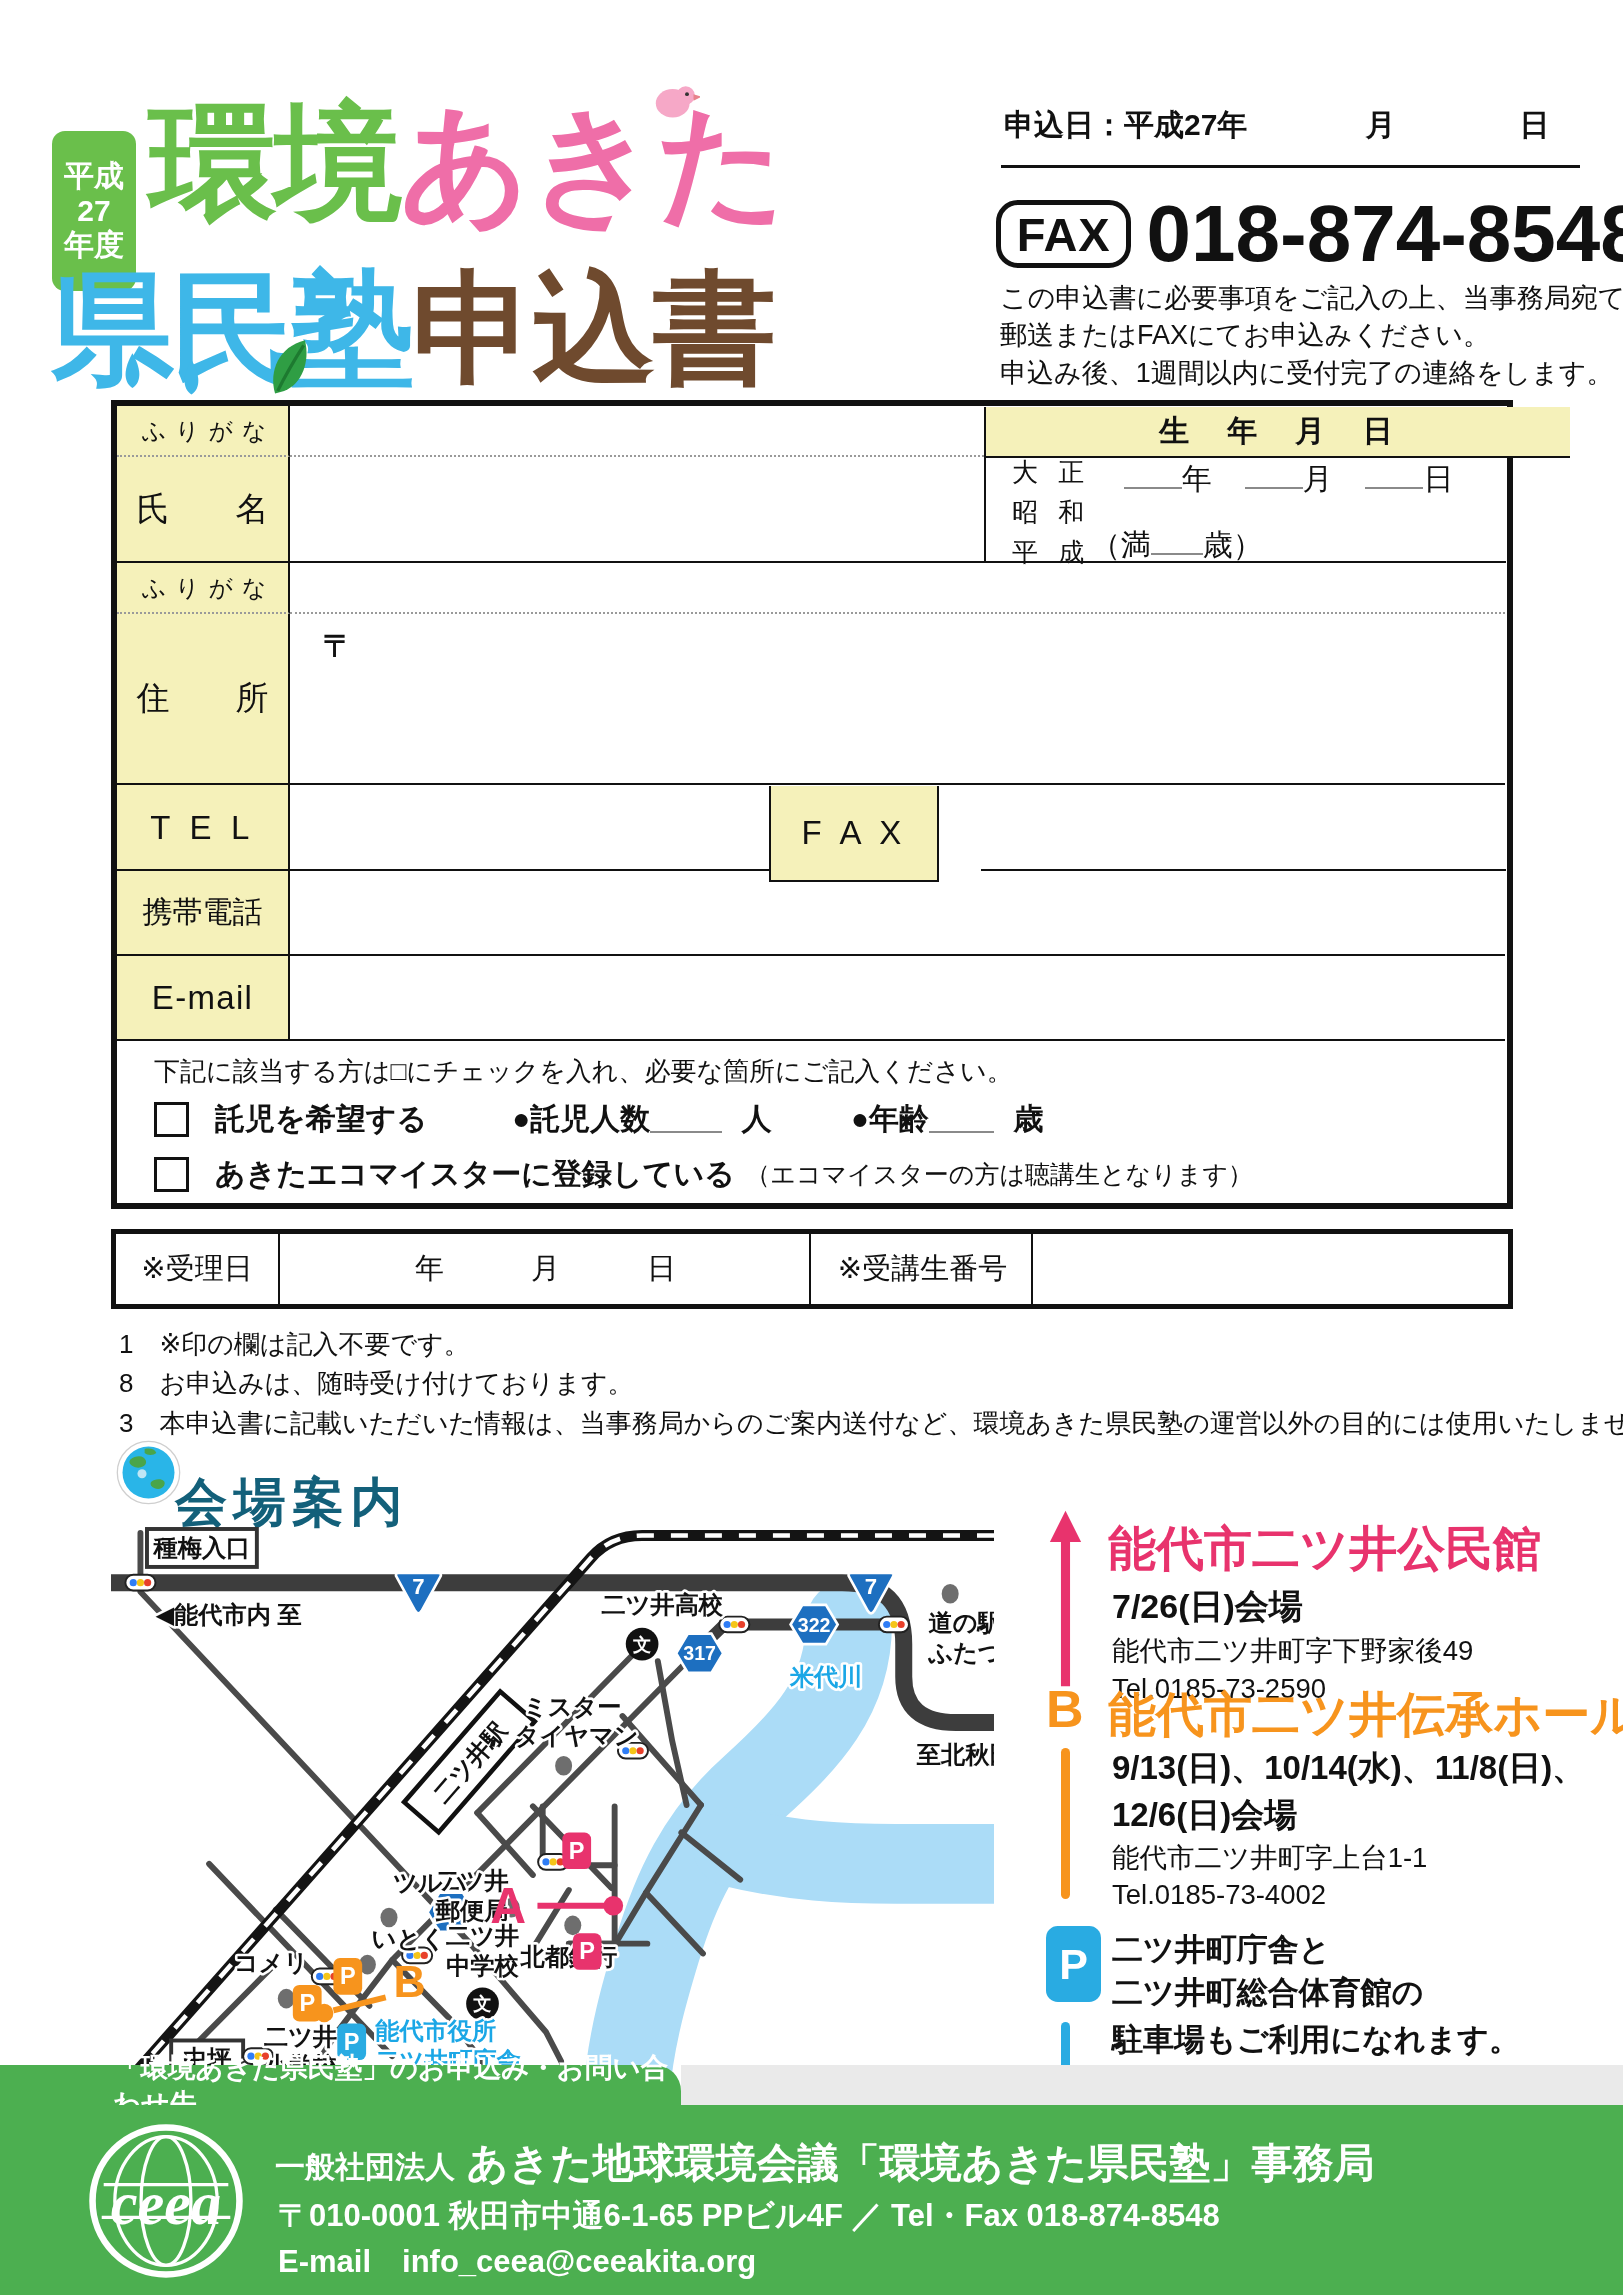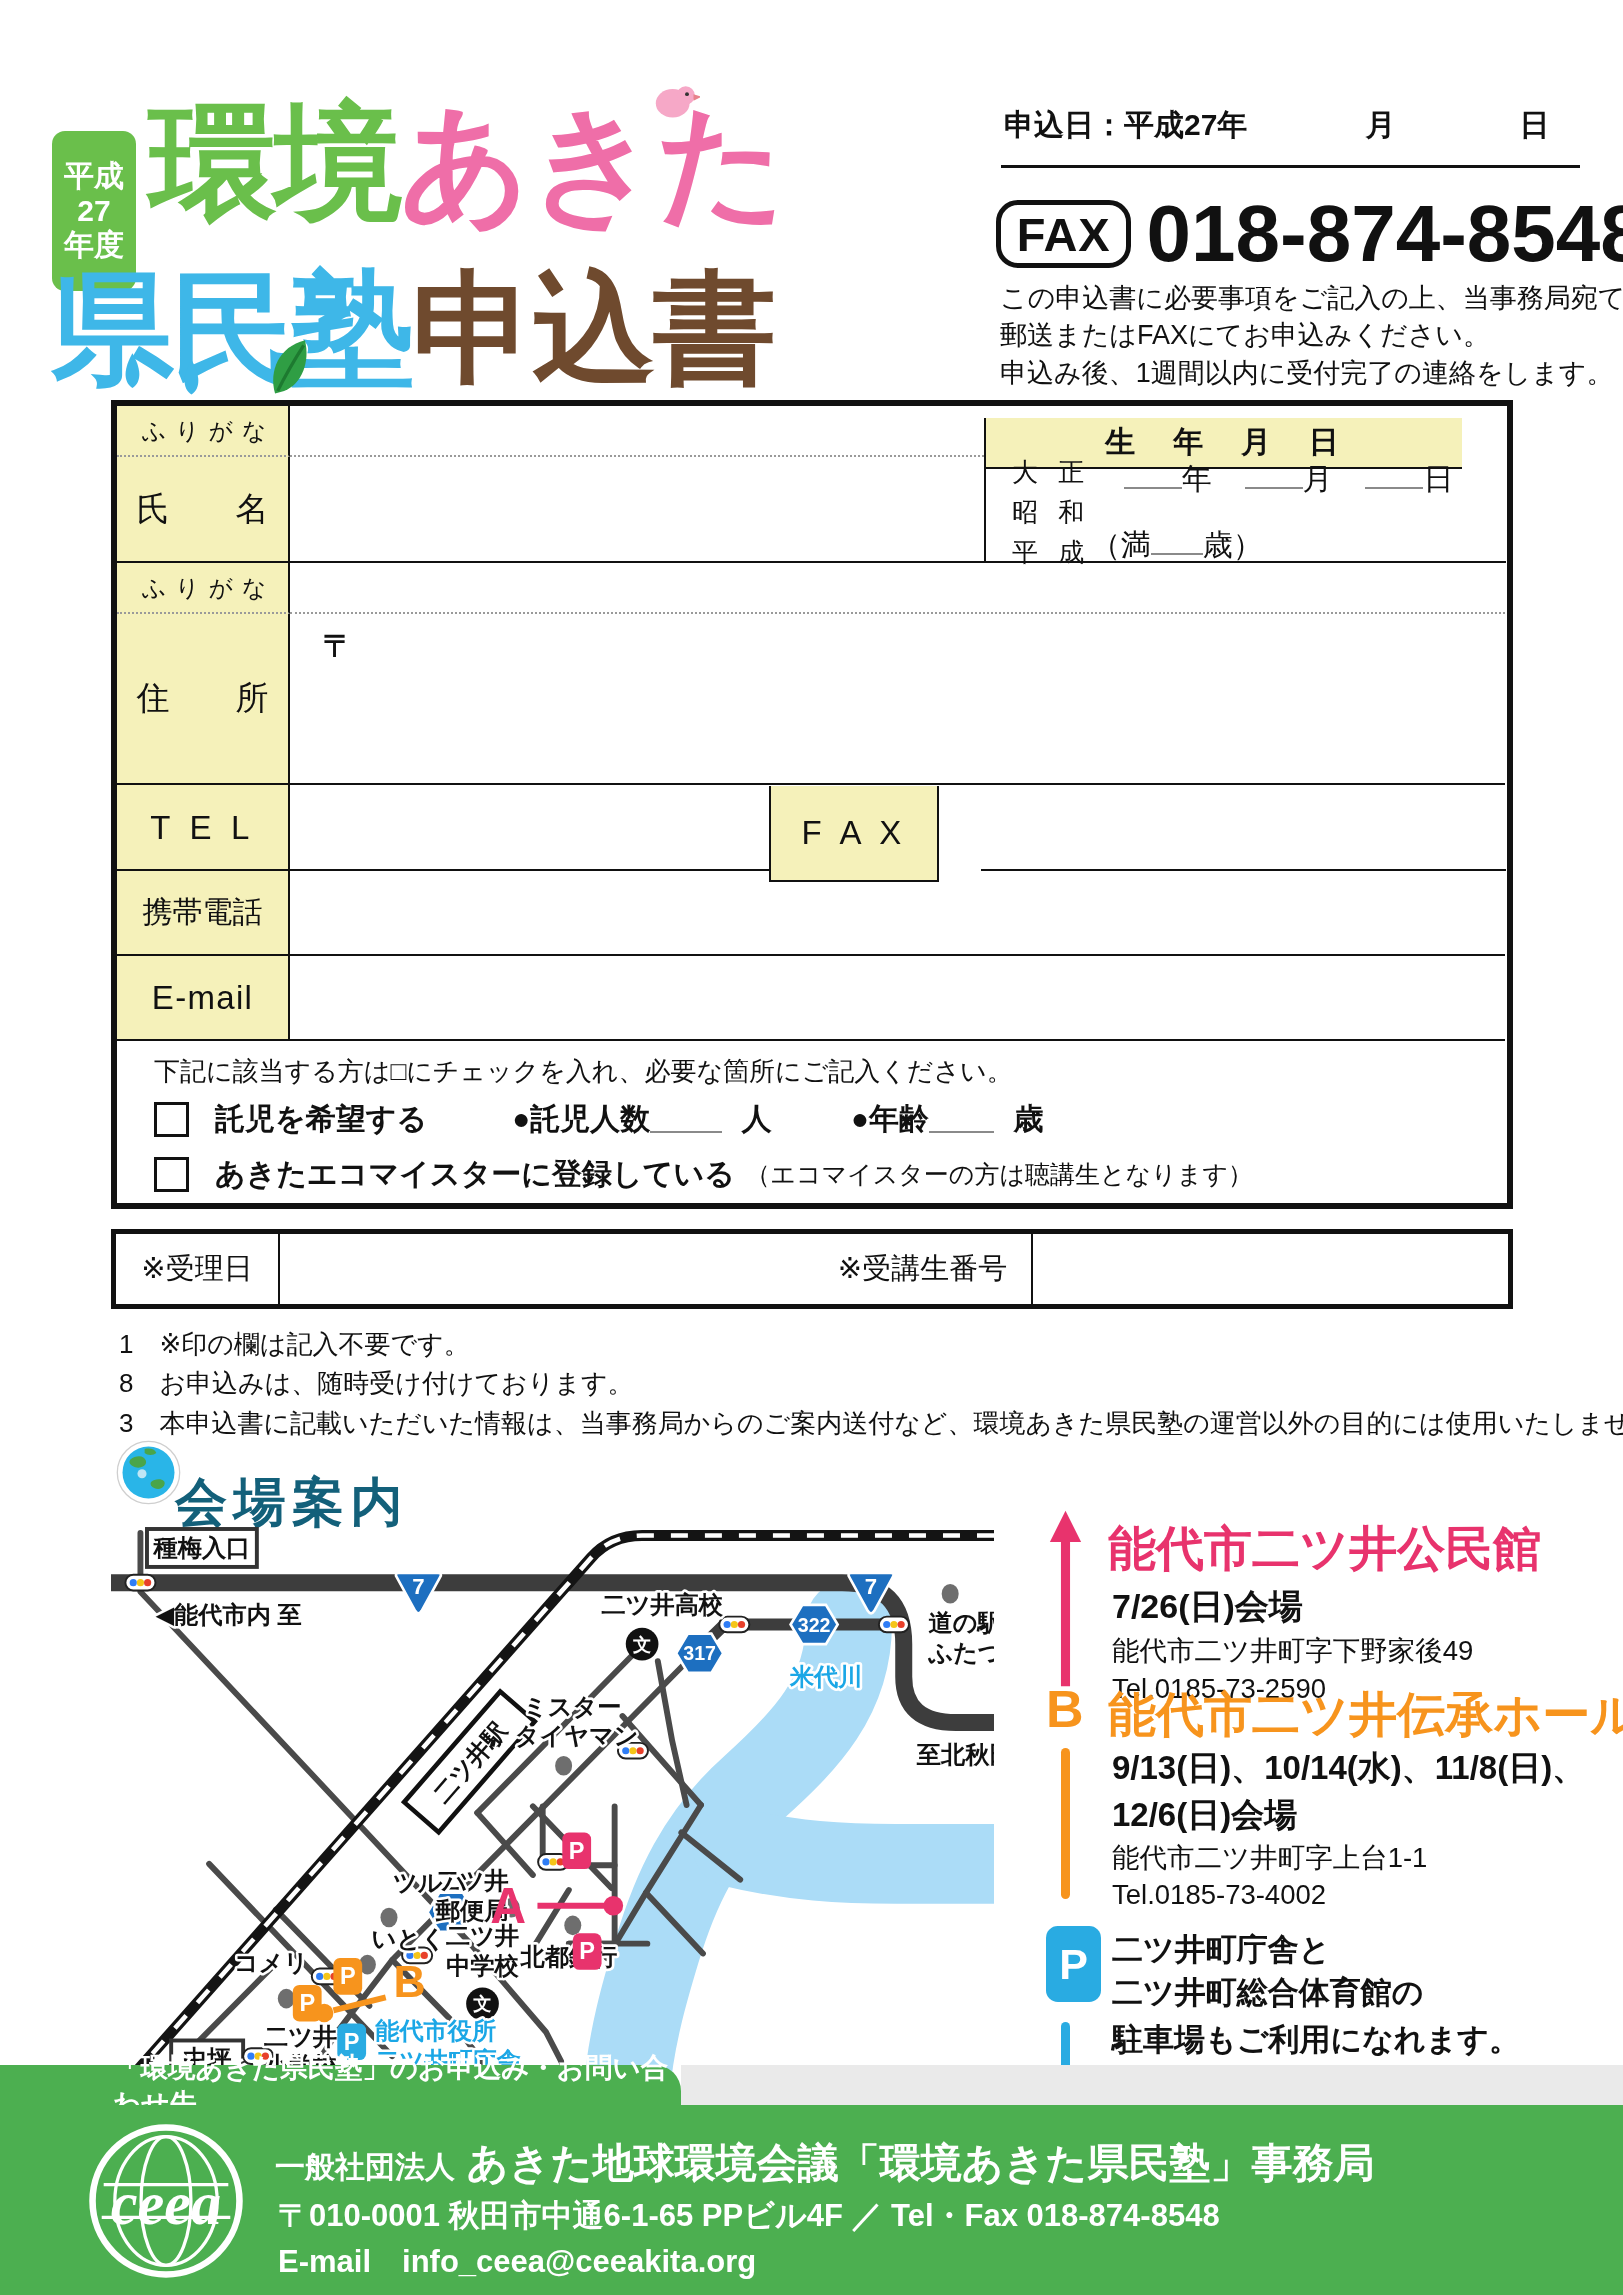--- a/index.html
+++ b/index.html
@@ -142,21 +142,21 @@
 
   <div class="abs ftable">
 
     <div class="cell ylw bR" style="left:0;top:0;width:173px;height:635px;"></div>
 
     <div class="cell lab-small dotB ylw bR" style="left:0;top:0;width:173px;height:51px;">
         <span>ふりがな</span>
       </div>
     <div class="cell dotB" style="left:173px;top:0;width:694px;height:51px;"></div>
 
-    <div class="cell ylw birth-head bB" style="left:867px;top:12px;width:478px;height:51px;border-left:2.6px solid #111;font-family:Liberation Mono, monospace;">
+    <div class="cell ylw birth-head bB" style="left:867px;top:1px;width:586px;height:51px;border-left:2.6px solid #111;font-family:Liberation Mono, monospace;">
         <span>生　年　月　日</span>
       </div>
 
     <div class="cell lab ylw bR bB" style="left:0;top:51px;width:173px;height:106px;">
         <span>氏　　名</span>
       </div>
     <div class="cell bB" style="left:173px;top:51px;width:694px;height:106px;"></div>
     <div class="cell bB era-cell" style="left:867px;top:51px;width:522px;height:106px;border-left:2.6px solid #111;">
       <div class="era-col">
         <div>大 正</div>
@@ -220,20 +220,23 @@
         <div class="chk-box"></div>
         <span>あきたエコマイスターに登録している</span>
         <span class="chk-note" style="margin-left:10.5px;">（エコマイスターの方は聴講生となります）</span>
       </div>
     </div>
   </div>
 
   <div class="abs otable">
     <div class="ocell" style="left:0;width:164px;border-right:2.6px solid #111;">
         <span>※受理日</span>
+      </div>
+    <div class="ocell" style="left:166px;width:529px;border-right:2.6px solid #111;">
+        <span>年　　　月　　　日</span>
       </div>
     <div class="ocell" style="left:698px;width:219px;border-right:2.6px solid #111;">
         <span>※受講生番号</span>
       </div>
     <div class="ocell" style="left:919px;width:472px;"></div>
   </div>
 
   <div class="abs note-line" style="left:119px;top:1327px;">1　※印の欄は記入不要です。</div>
   <div class="abs note-line" style="left:119px;top:1366px;">8　お申込みは、随時受け付けております。</div>
   <div class="abs note-line" style="left:119px;top:1406px;">3　本申込書に記載いただいた情報は、当事務局からのご案内送付など、環境あきた県民塾の運営以外の目的には使用いたしません。</div>

